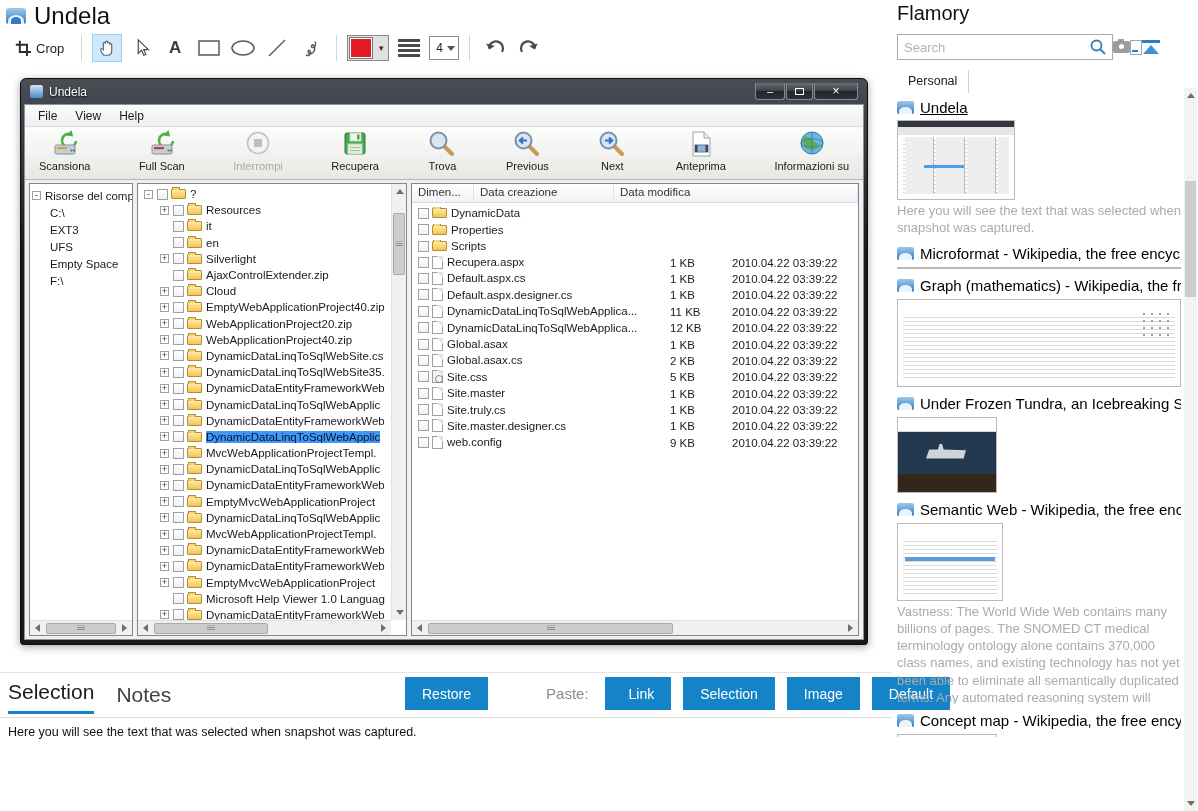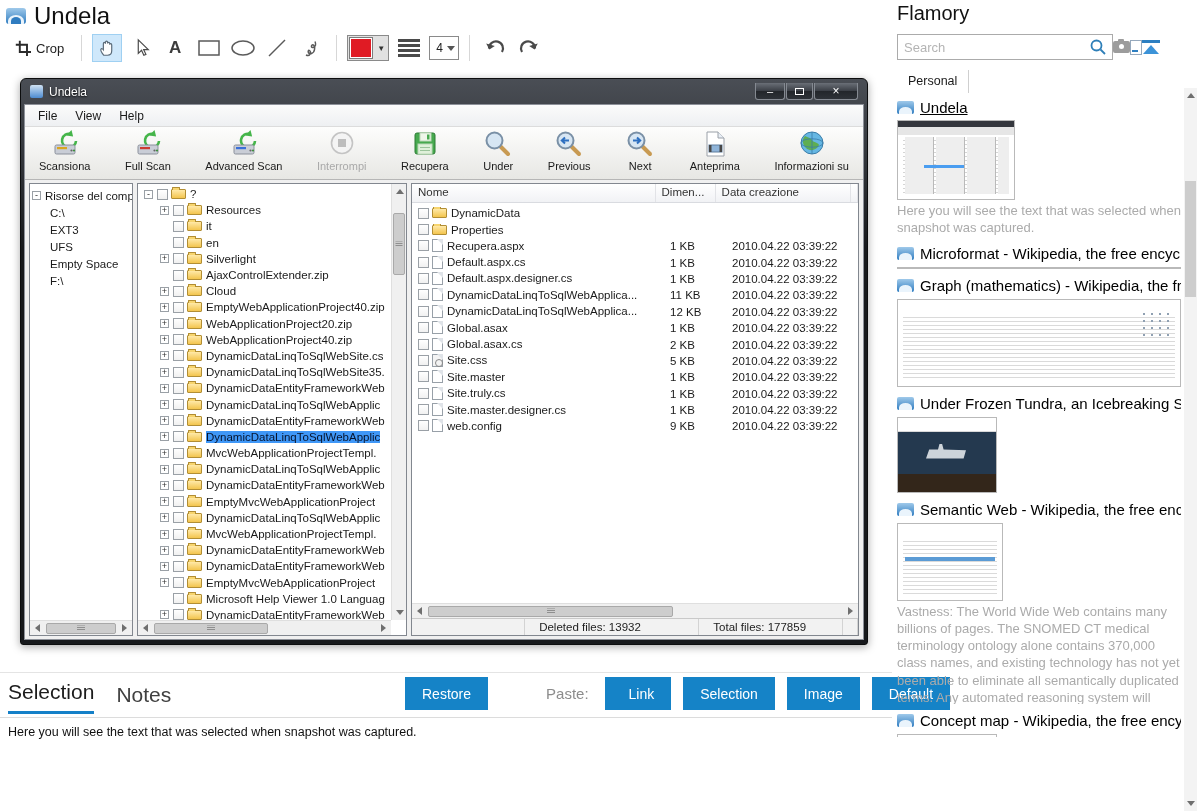--- a/index.html
+++ b/index.html
@@ -320,33 +320,20 @@
               <path d="M21 5a7 7 0 1 0 5 7" fill="none" stroke="#45b54a" stroke-width="2.6"></path>
               <path d="M21.5 1l1.6 6.4-6.7-1z" fill="#45b54a"></path>
               <rect x="5" y="16" width="20" height="9" rx="1.5" fill="#c9cdd6" stroke="#8b909b"></rect>
               <rect x="7" y="18" width="10" height="2.2" fill="#cc3b33"></rect>
               <circle cx="21.5" cy="21.5" r="1.1" fill="#666"></circle>
               <circle cx="24" cy="21.5" r="1.1" fill="#3d8f3d"></circle>
             </svg>
           </div>
           <div class="wtb-lb">Full Scan</div>
         </div>
-        <div class="wtb">
-          <div class="wtb-ic">
-            <svg width="30" height="30" viewBox="0 0 30 30">
-              <path d="M21 5a7 7 0 1 0 5 7" fill="none" stroke="#45b54a" stroke-width="2.6"></path>
-              <path d="M21.5 1l1.6 6.4-6.7-1z" fill="#45b54a"></path>
-              <rect x="5" y="16" width="20" height="9" rx="1.5" fill="#c9cdd6" stroke="#8b909b"></rect>
-              <rect x="7" y="18" width="10" height="2.2" fill="#3a6fd8"></rect>
-              <circle cx="21.5" cy="21.5" r="1.1" fill="#666"></circle>
-              <circle cx="24" cy="21.5" r="1.1" fill="#3d8f3d"></circle>
-            </svg>
-          </div>
-          <div class="wtb-lb">Advanced Scan</div>
-        </div>
         <div class="wtb dis">
           <div class="wtb-ic">
             <svg width="30" height="30" viewBox="0 0 30 30">
               <circle cx="15" cy="14" r="10.5" fill="#f4f4f4" stroke="#c4c4c4" stroke-width="1.6"></circle>
               <rect x="11" y="10" width="8" height="8" fill="#bdbdbd"></rect>
             </svg>
           </div>
           <div class="wtb-lb">Interrompi</div>
         </div>
         <div class="wtb">
@@ -362,21 +349,21 @@
           </div>
           <div class="wtb-lb">Recupera</div>
         </div>
         <div class="wtb">
           <div class="wtb-ic">
             <svg width="30" height="30" viewBox="0 0 30 30">
               <line x1="17" y1="17" x2="25" y2="25" stroke="#c89a52" stroke-width="4" stroke-linecap="round"></line>
               <circle cx="11.5" cy="11.5" r="8" fill="#d7e6f3" stroke="#7a90a6" stroke-width="2"></circle>
             </svg>
           </div>
-          <div class="wtb-lb">Under</div>
+          <div class="wtb-lb">Trova</div>
         </div>
         <div class="wtb">
           <div class="wtb-ic">
             <svg width="30" height="30" viewBox="0 0 30 30">
               <line x1="17" y1="17" x2="25" y2="25" stroke="#c89a52" stroke-width="4" stroke-linecap="round"></line>
               <circle cx="11.5" cy="11.5" r="8" fill="#d7e6f3" stroke="#7a90a6" stroke-width="2"></circle>
               <path d="M15 11.5H8m3-3l-3.2 3L11 14.5" fill="none" stroke="#2d6fc0" stroke-width="2"></path>
             </svg>
           </div>
           <div class="wtb-lb">Previous</div>
@@ -636,21 +623,20 @@
               <span class="grip"></span>
             </span>
           <span style="flex:1"></span>
           <span class="sb-btn">
               <span class="tri right"></span>
             </span>
         </div>
       </div>
       <div class="panel" id="file-panel">
         <div id="file-header">
-          <span class="hcell c-name">Nome</span>
           <span class="hcell c-size">Dimen...</span>
           <span class="hcell c-created">Data creazione</span>
           <span class="hcell c-modified">Data modifica</span>
         </div>
         <div id="file-rows">
             <div class="frow">
               <span class="fcell c-name">
                 <span class="cb"></span>
                 <span class="folder"></span>
                 <span>DynamicData</span>
@@ -665,20 +651,30 @@
                 <span class="folder"></span>
                 <span>Properties</span>
               </span>
               <span class="fcell c-size"></span>
               <span class="fcell c-created"></span>
               <span class="fcell c-modified" style="flex: 1 1 0%;"></span>
             </div>
             <div class="frow">
               <span class="fcell c-name">
                 <span class="cb"></span>
+                <span class="folder"></span>
+                <span>Scripts</span>
+              </span>
+              <span class="fcell c-size"></span>
+              <span class="fcell c-created"></span>
+              <span class="fcell c-modified" style="flex: 1 1 0%;"></span>
+            </div>
+            <div class="frow">
+              <span class="fcell c-name">
+                <span class="cb"></span>
                 <span class="ficon-file"></span>
                 <span>Recupera.aspx</span>
               </span>
               <span class="fcell c-size">1 KB</span>
               <span class="fcell c-created">2010.04.22 03:39:22</span>
             </div>
             <div class="frow">
               <span class="fcell c-name">
                 <span class="cb"></span>
                 <span class="ficon-file"></span>
@@ -782,26 +778,20 @@
           <span class="sb-btn">
               <span class="tri left"></span>
             </span>
           <span class="sb-thumb" style="width:55%;margin:0 1px">
               <span class="grip"></span>
             </span>
           <span style="flex:1"></span>
           <span class="sb-btn">
               <span class="tri right"></span>
             </span>
-        </div>
-        <div id="statusbar">
-          <span class="seg seg1"></span>
-          <span class="seg seg2">Deleted files: 13932</span>
-          <span class="seg seg3">Total files: 177859</span>
-          <span class="seg seg4"></span>
         </div>
       </div>
     </div>
   </div>
 </div>
 
 <div id="bottom-line"></div>
 <div id="tabs-row">
   <span class="btab active">Selection</span>
   <span class="btab inactive">Notes</span>

